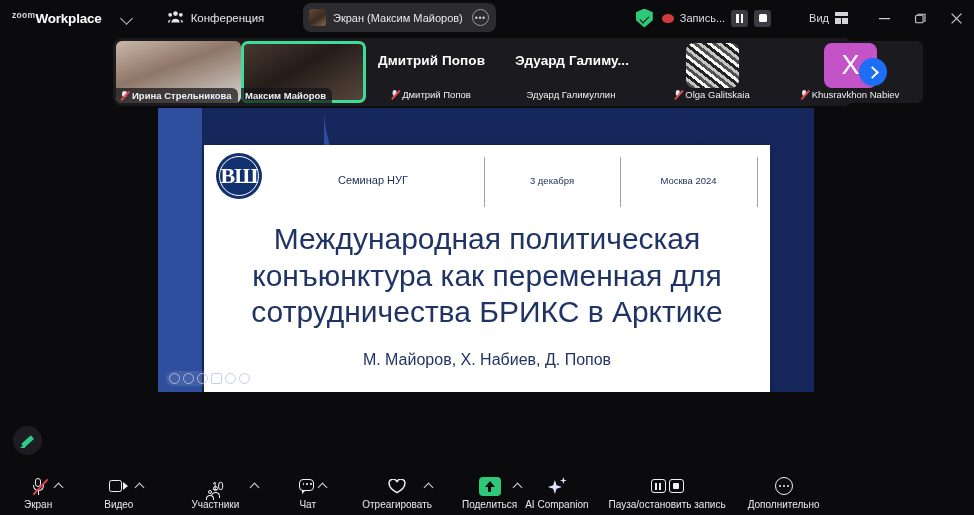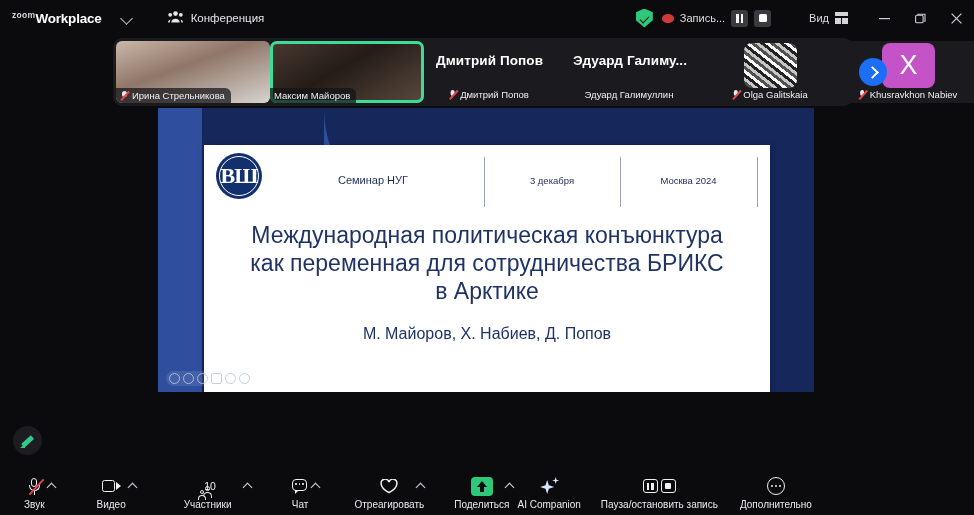--- a/index.html
+++ b/index.html
@@ -69,21 +69,21 @@
   .wbtn { width:36px; height:36px; display:flex; align-items:center; justify-content:center;
           cursor:pointer; color:#cfcfd5; }
 
   
   .strip {
     position:absolute; left:113px; top:38px; width:740px; height:68px;
     background:#1b1b1f; border-radius:9px; display:flex; align-items:center;
     padding:3px; gap:0;
   }
   .tile { position:relative; height:62px; border-radius:6px; overflow:hidden; flex:0 0 auto; }
-  .tile.video { width:154px; }
+  .tile.video { width:125px;font-weight:bold; }
   .tile.active { outline:3px solid #3ddc97; outline-offset:-3px; border-radius:7px; }
   .nameplate {
     position:absolute; left:0; bottom:0; display:flex; align-items:center; gap:3px;
     background:rgba(20,20,24,.72); border-radius:0 6px 0 6px;
     padding:2px 6px 2px 4px; font-size:9.5px; color:#f0f0f3; max-width:100%;
     white-space:nowrap; overflow:hidden;
   }
   .mute-ic { width:9px; height:11px; flex:0 0 auto; position:relative; }
   .mute-ic::before{ content:""; position:absolute; left:2px; top:1px; width:4.5px; height:6px;
       border-radius:2.5px; background:#e8e8ec; }
@@ -134,21 +134,21 @@
   .head-cell { display:flex; align-items:center; justify-content:center;
      font-size:9.5px; color:#1d2c55; position:relative; }
   .head-cell.c1 { flex:0 0 222px; justify-content:center; font-size:11px; }
   .head-cell.c2 { flex:0 0 136px; }
   .head-cell.c3 { flex:0 0 137px; }
   .head-cell.c4 { flex:0 0 22px; }
   .vr { position:absolute; left:0; top:4px; bottom:0px; width:1px; background:#9aa3bd; }
 
   .slide-title {
     margin:14px 42px 0 42px; text-align:center;
-    font-size:23px; line-height:1.22; color:#1f3365; font-weight:400;
+    font-size:30px; line-height:1.22; color:#1f3365; font-weight:400;
   }
   .slide-authors { margin-top:20px; text-align:center; font-size:16px; color:#1f3365; }
 
   .mini-toolbar {
     position:absolute; left:8px; bottom:6px; display:flex; align-items:center; gap:3px;
     background:rgba(255,255,255,.10); border-radius:9px; padding:2px 3px;
   }
   .mini-toolbar i {
     width:11px; height:11px; border-radius:50%; border:1px solid #b9c6e8; display:block;
     opacity:.85;
@@ -259,20 +259,25 @@
             <circle cx="2.2" cy="3.8" r="1.9"></circle>
             <circle cx="12.8" cy="3.8" r="1.9"></circle>
           <path d="M3.3 11.6c0-2.3 1.9-3.9 4.2-3.9s4.2 1.6 4.2 3.9z"></path>
           <path d="M0 11.6c0-1.7 1-2.8 2.6-2.9-.6.7-1 1.7-1 2.9z"></path>
           <path d="M15 11.6c0-1.7-1-2.8-2.6-2.9.6.7 1 1.7 1 2.9z"></path>
         </svg>
       </span>
       <span class="lbl">Конференция</span>
     </div>
 
+    <div class="screen-pill">
+      <span class="thumb"></span>
+      <span class="lbl">Экран (Максим Майоров)</span>
+      <span class="pill-more">•••</span>
+    </div>
 
     <div class="top-right">
       <div class="shield"></div>
       <div class="rec-group">
         <span class="rec-dot"></span>
         <span class="rec-lbl">Запись...</span>
         <span class="sqbtn">
           <span class="pause">
               <i></i>
               <i></i>
@@ -410,21 +415,21 @@
 
     <div class="bitem" style="margin-left:24px;">
       <span class="ic">
         <span class="ic-mic">
             <span class="body"></span>
             <span class="arc2"></span>
             <span class="stem"></span>
             <span class="slashred"></span>
           </span>
       </span>
-      <span class="lb">Звук</span>
+      <span class="lb">Экран</span>
       <span class="chev"></span>
     </div>
 
     <div class="bitem" style="margin-left:52px;">
       <span class="ic">
         <span class="ic-cam">
             <span class="bx"></span>
             <span class="tr"></span>
           </span>
       </span>

